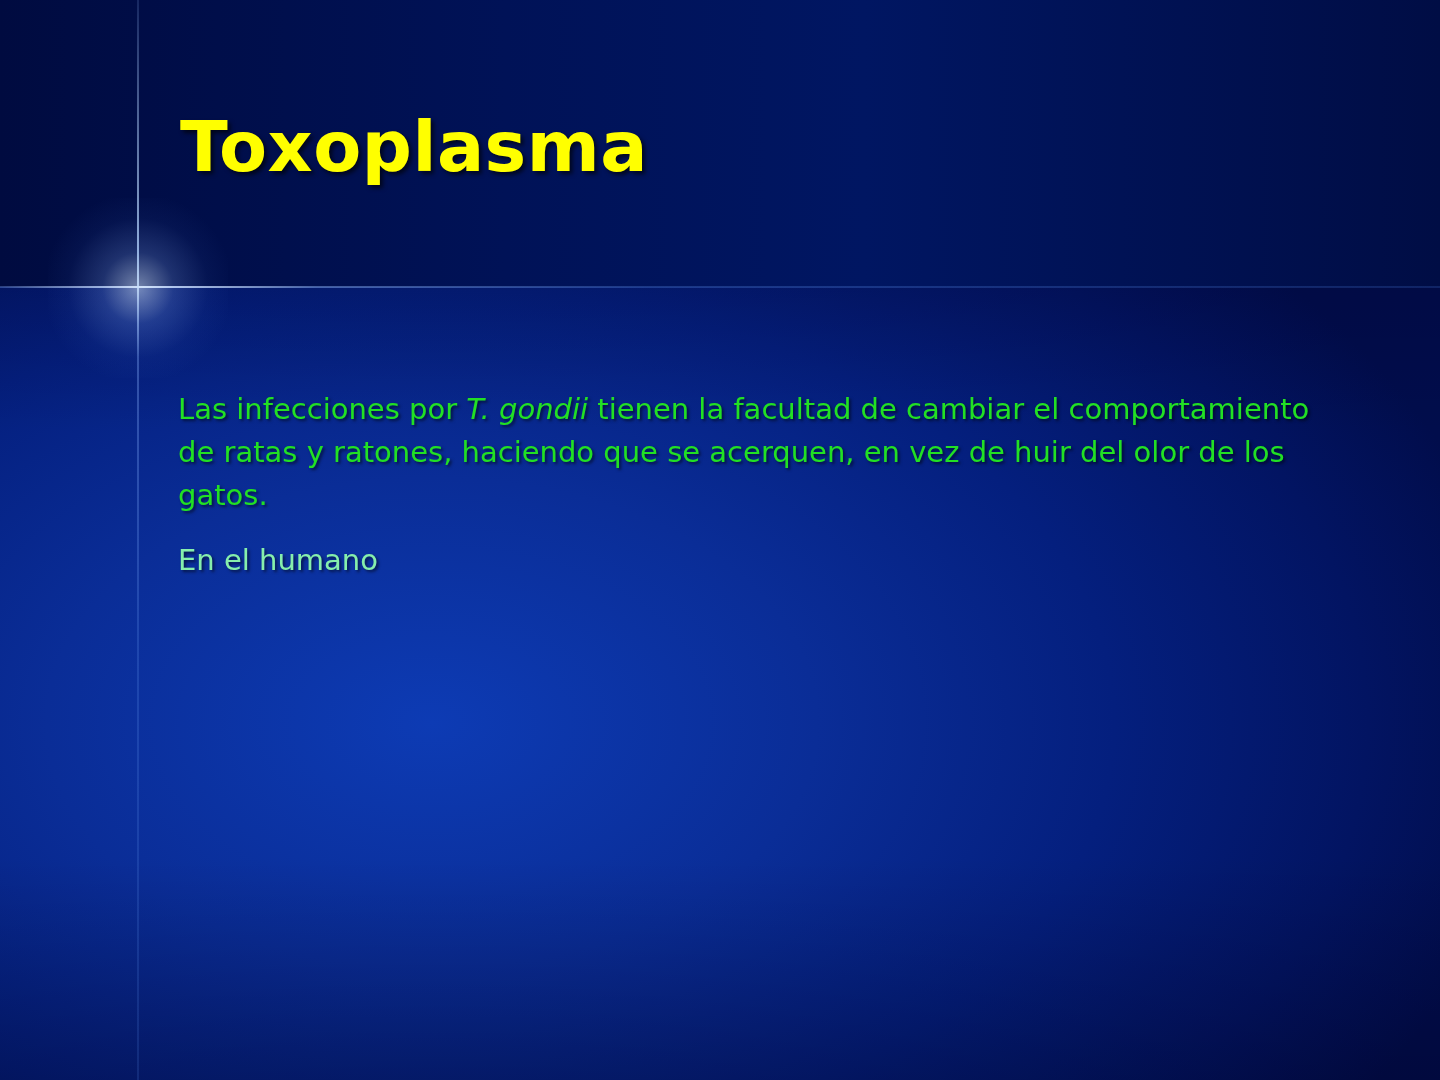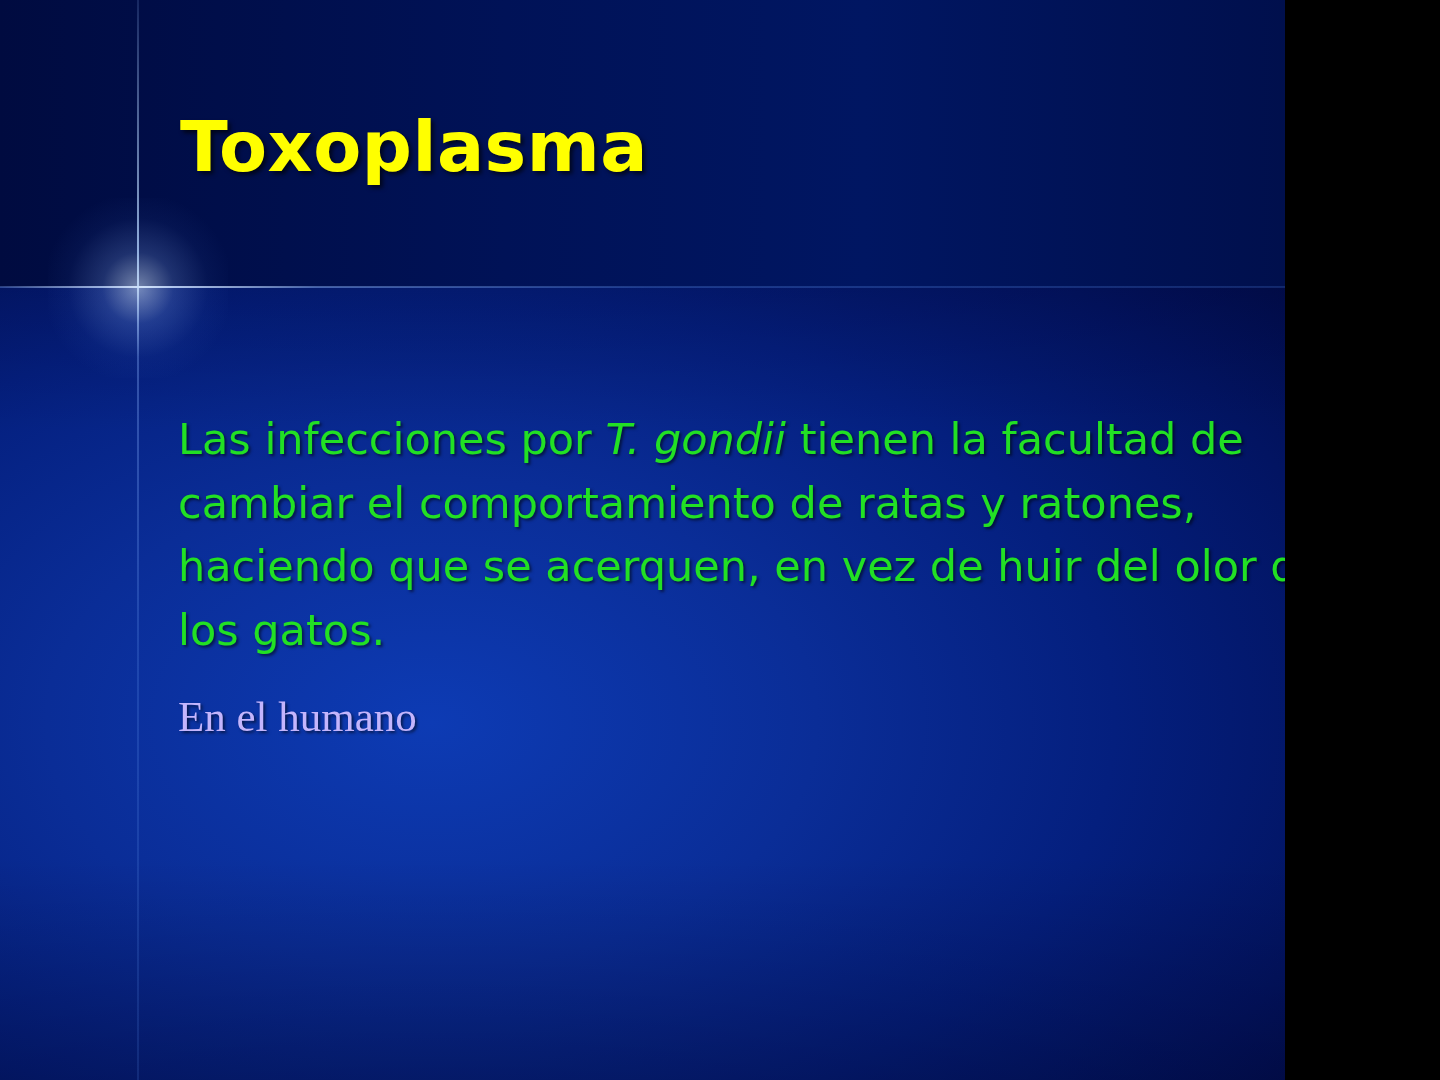--- a/index.html
+++ b/index.html
@@ -3,21 +3,21 @@
 <meta charset="utf-8">
 <title>Toxoplasma</title>
 <style>
   html, body {
     margin: 0;
     padding: 0;
     background: #000;
   }
   .slide {
     position: relative;
-    width: 1285px;
+    width: 1440px;
     height: 1080px;
     overflow: hidden;
     font-family: "DejaVu Sans", sans-serif;
     background: #001b6e;
   }
   
   .bg-top {
     position: absolute;
     left: 0; top: 0;
     width: 1440px;
@@ -74,39 +74,38 @@
     font-size: 70px;
     font-weight: bold;
     color: #ffff00;
     letter-spacing: 0.5px;
     text-shadow: 3px 3px 4px rgba(0,0,0,0.65);
     white-space: nowrap;
   }
   .content {
     position: absolute;
     left: 178px;
-    top: 408px;
+    top: 388px;
     width: 1170px;
     color: #22e024;
-    font-size: 43px;
+    font-size: 29px;
     line-height: 1.48;
     text-shadow: 2px 2px 3px rgba(0,0,0,0.55);
   }
   .para {
     margin: 0 0 10px 0;
   }
   .para + .para {
     margin-top: 22px;
   }
   .sp-italic {
     font-style: italic;
   }
   .sp-yellow {
-    color: #c4b5fd;
-    font-family: Liberation Serif, serif;
+    color: #86efac;
   }
 </style>
 </head>
 <body>
 
 <div class="slide">
 
   <div class="bg-top"></div>
   <div class="bg-body"></div>
   <div class="bg-body-shade"></div>

